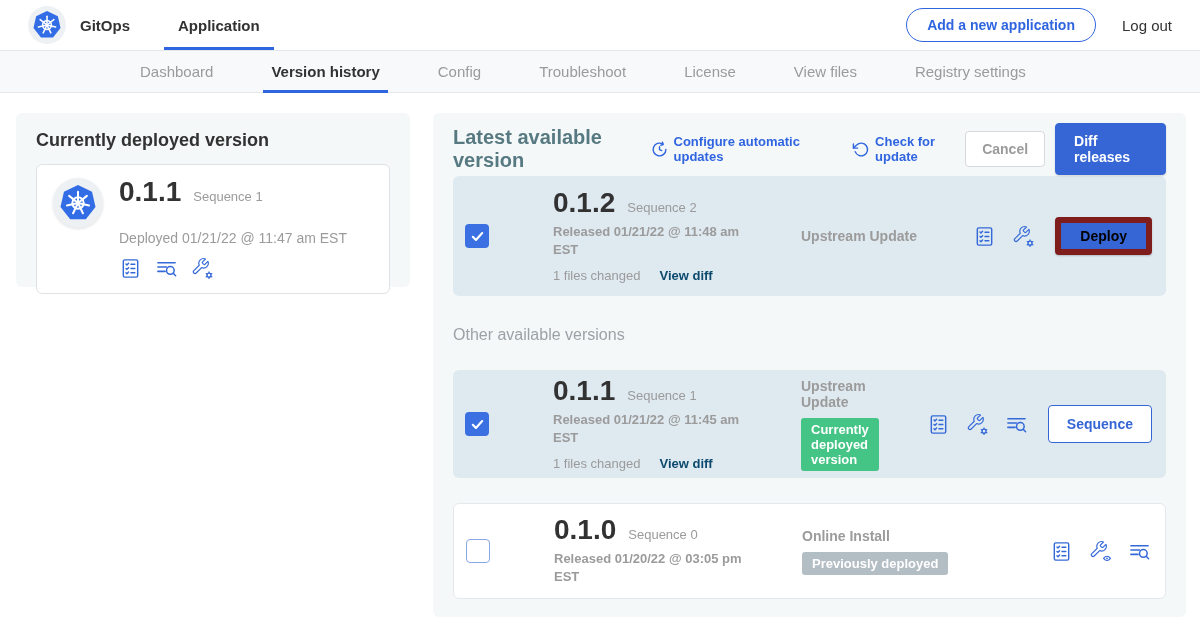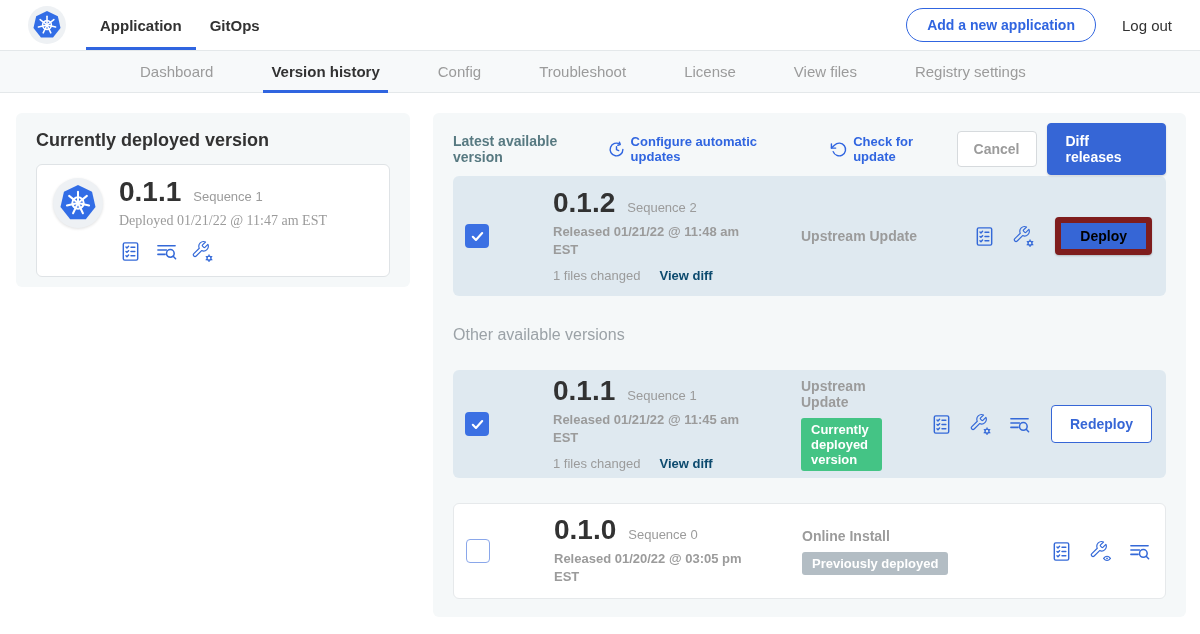--- a/index.html
+++ b/index.html
@@ -26,29 +26,29 @@
 
   
   .deployed-card { position:absolute; left:16px; top:113px; width:394px; height:174px; background:#f5f8f9; border-radius:6px; padding:17px 20px; }
   .deployed-title { font-size:18px; font-weight:bold; color:#323232; }
   .deployed-inner { margin-top:13px; background:#fff; border:1px solid #dfe3e6; border-radius:6px; padding:13px 16px; display:flex; gap:16px; }
   .app-logo { width:50px; height:50px; border-radius:50%; background:#eef1f4; box-shadow:0 1px 3px rgba(0,0,0,.12); display:flex; align-items:center; justify-content:center; flex:none; }
   .app-logo svg { width:44px; height:44px; }
   .ver-line { display:flex; align-items:baseline; gap:12px; }
   .ver-big { font-size:28px; font-weight:bold; color:#323232; line-height:1; }
   .seq { font-size:13px; color:#9b9b9b; }
-  .deployed-at { margin-top:7px; font-size:14px; color:#9b9b9b;font-family:Liberation Serif, serif; }
+  .deployed-at { margin-top:24px; font-size:14px; color:#9b9b9b; }
   .icon-row { margin-top:11px; display:flex; align-items:center; gap:13px; }
   .icon { width:23px; height:23px; color:#3469d8; cursor:pointer; flex:none; }
   .icon svg { width:100%; height:100%; }
 
   
   .panel { position:absolute; left:433px; top:113px; width:753px; height:504px; background:#f5f8f9; border-radius:6px; padding:17px 20px; }
   .panel-header { display:flex; align-items:center; height:38px; }
-  .panel-title { font-size:14px; font-weight:bold; color:#577981; }
+  .panel-title { font-size:20px; font-weight:bold; color:#577981; }
   .hdr-link { display:flex; align-items:center; gap:6px; color:#3065e0; font-size:13px; font-weight:bold; cursor:pointer; }
   .hdr-link.first { margin-left:14px; }
   .hdr-link + .hdr-link { margin-left:24px; }
   .hdr-link .icon { width:17px; height:17px; color:#3065e0; }
   .hdr-spacer { flex:1; }
   .btn { display:flex; align-items:center; justify-content:center; border-radius:4px; font-size:14px; font-weight:bold; cursor:pointer; }
   .btn-cancel { height:36px; padding:0 16px; background:#fff; border:1px solid #d6dadd; color:#9b9b9b; }
   .btn-primary { height:52px; padding:0 18px; background:#3666d6; border:1px solid #3666d6; color:#fff; margin-left:10px; box-shadow:0 1px 2px rgba(0,0,0,.15); }
   .btn-deploy { height:38px; padding:0 19px; background:#3666d6; border:6px solid #7f1d1d; color:#000000; box-shadow:0 1px 2px rgba(0,0,0,.2); }
   .btn-outline { height:38px; padding:0 18px; background:#fff; border:1px solid #3666d6; color:#3666d6; }
@@ -95,22 +95,22 @@
           <line x1="12" y1="12" x2="12" y2="5.8"></line>
             <line x1="12" y1="12" x2="16.84" y2="8.13"></line>
           <line x1="12" y1="12" x2="18.04" y2="13.38"></line>
             <line x1="12" y1="12" x2="14.69" y2="17.58"></line>
           <line x1="12" y1="12" x2="9.31" y2="17.58"></line>
             <line x1="12" y1="12" x2="5.96" y2="13.38"></line>
           <line x1="12" y1="12" x2="7.16" y2="8.13"></line>
         </g>
       </svg>
     </div>
+    <div class="top-tab">GitOps</div>
     <div class="top-tab first active">Application</div>
-    <div class="top-tab">GitOps</div>
     <div class="top-spacer"></div>
     <div class="add-app-btn">Add a new application</div>
     <div class="logout">Log out</div>
   </div>
 
   <div class="subnav">
     <div class="subnav-item">Dashboard</div>
     <div class="subnav-item active">Version history</div>
     <div class="subnav-item">Config</div>
     <div class="subnav-item">Troubleshoot</div>
@@ -311,21 +311,21 @@
         </span>
         <span class="icon">
           <svg viewBox="0 0 24 24" fill="none" stroke="currentColor" stroke-width="1.6" stroke-linecap="round">
             <line x1="3" y1="6" x2="21" y2="6"></line>
               <line x1="3" y1="10.5" x2="12" y2="10.5"></line>
               <line x1="3" y1="15" x2="10.5" y2="15"></line>
             <circle cx="16" cy="14" r="4"></circle>
               <line x1="19" y1="17" x2="21.5" y2="19.5"></line>
           </svg>
         </span>
-        <div class="btn btn-outline">Redeploy</div>
+        <div class="btn btn-outline">Sequence</div>
       </div>
     </div>
 
     <div class="vrow vrow-3 plain">
       <div class="checkbox unchecked"></div>
       <div class="vcol">
         <div class="ver-line">
           <span class="ver-big">0.1.0</span>
           <span class="seq">Sequence 0</span>
         </div>

